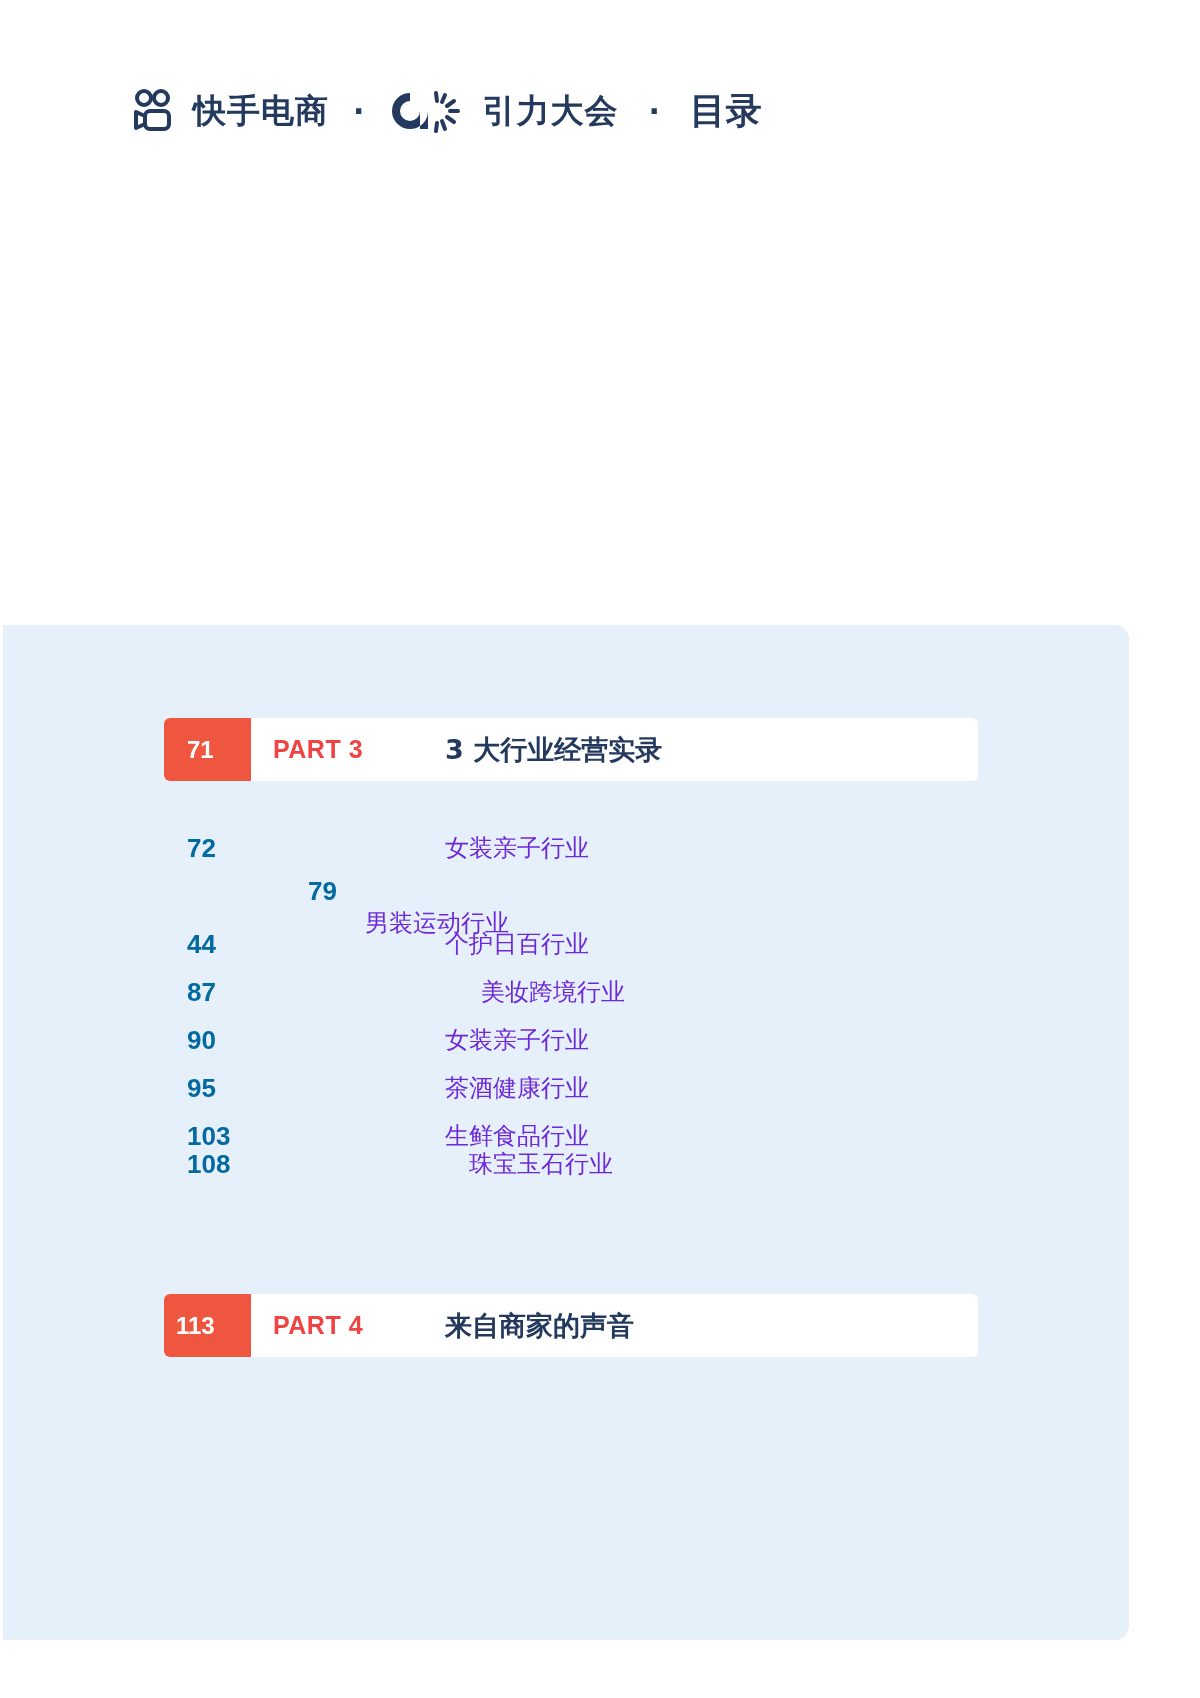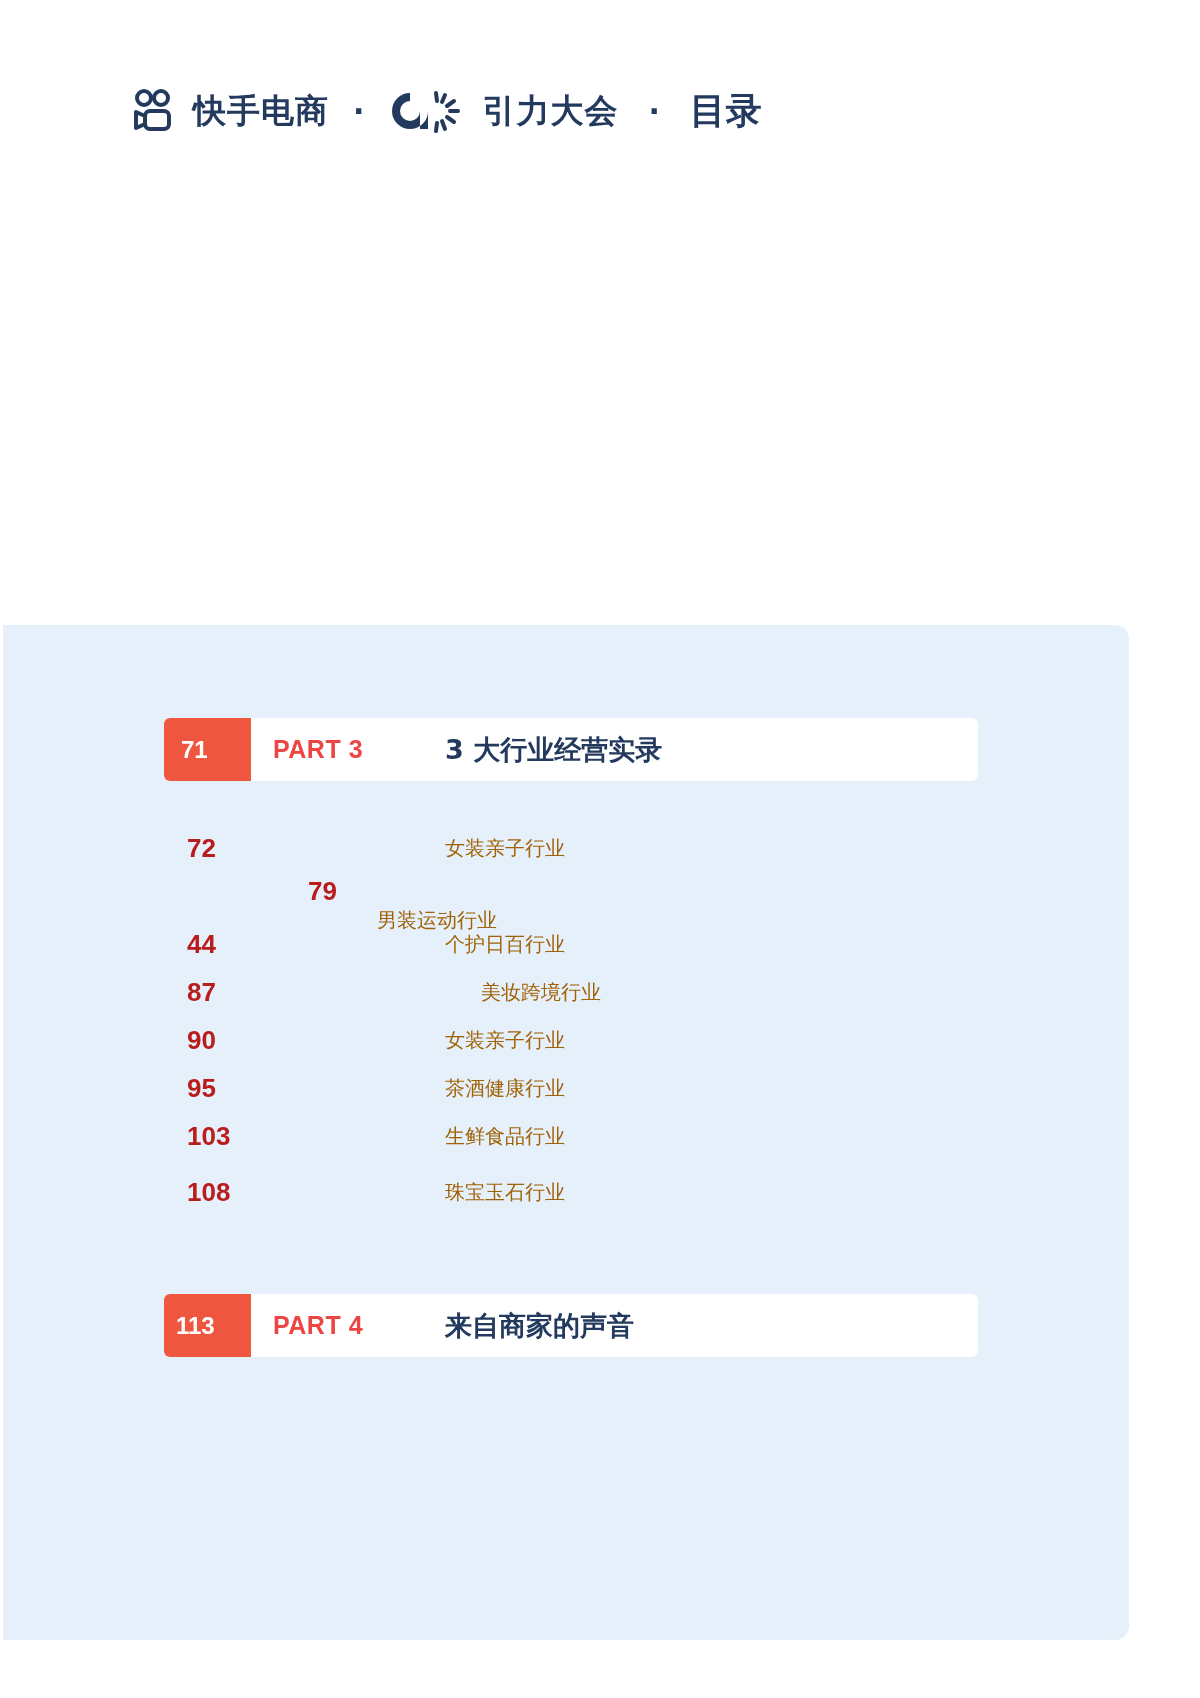--- a/index.html
+++ b/index.html
@@ -23,42 +23,42 @@
     position: absolute; left: 3px; top: 625px; width: 1126px; height: 1015px;
     background: #E6F0FA; border-radius: 0 14px 14px 0;
   }
   .part-bar {
     position: absolute; left: 164px; width: 814px; height: 63px;
     background: #ffffff; border-radius: 6px; overflow: hidden;
     display: flex; align-items: center;
   }
   .part-bar .badge {
     width: 87px; height: 100%; background: #EF5640; color: #ffffff;
-    display: flex; align-items: center; padding-left: 17px; box-sizing: border-box;
+    display: flex; align-items: center; padding-left: 23px; box-sizing: border-box;
     font-size: 24px; font-weight: bold; font-family: "Liberation Sans", sans-serif;
   }
   .part-bar .part-label {
     position: absolute; left: 109px; color: #ef4444;
     font-size: 25px; font-weight: bold; font-family: "Liberation Sans", sans-serif;
     letter-spacing: 0.5px;
   }
   .part-bar .part-title {
     position: absolute; left: 281px; color: #233A5E;
     font-size: 27px; font-weight: bold;
   }
   .entries { position: absolute; left: 0; top: 0; }
   .entry {
     position: absolute; left: 187px; width: 500px; height: 40px;
     display: flex; align-items: center;
   }
   .entry .num {
-    width: 258px; font-size: 26px; font-weight: bold; color: #b91c1c;
+    width: 258px; font-size: 26px; font-weight: bold; color: #0369a1;
     font-family: "Liberation Sans", sans-serif;
   }
-  .entry .label { font-size: 20px; color: #a16207; }
+  .entry .label { font-size: 24px; color: #6d28d9; }
 </style>
 </head>
 <body>
 
 <div class="header">
   <svg class="logo" viewBox="0 0 40 44">
     <circle cx="11" cy="9" r="7" fill="none" stroke="#233A5E" stroke-width="4"></circle>
     <circle cx="28" cy="9" r="7" fill="none" stroke="#233A5E" stroke-width="4"></circle>
     <rect x="12" y="22" width="24" height="18" rx="5" fill="none" stroke="#233A5E" stroke-width="4"></rect>
     <path d="M12 27 L3 23 L3 39 L12 35" fill="none" stroke="#233A5E" stroke-width="4" stroke-linejoin="round"></path>
@@ -112,21 +112,21 @@
     <span class="label">女装亲子行业</span>
   </div>
   <div class="entry" style="top:1068px;">
     <span class="num">95</span>
     <span class="label">茶酒健康行业</span>
   </div>
   <div class="entry" style="top:1116px;">
     <span class="num">103</span>
     <span class="label">生鲜食品行业</span>
   </div>
-  <div class="entry" style="top:1172px;">
+  <div class="entry" style="top:1144px;gap:24px;">
     <span class="num">108</span>
     <span class="label">珠宝玉石行业</span>
   </div>
 </div>
 
 <div class="part-bar" style="top:1294px;">
   <div class="badge" style="padding-left:12px;">113</div>
   <span class="part-label">PART 4</span>
   <span class="part-title">来自商家的声音</span>
 </div>

